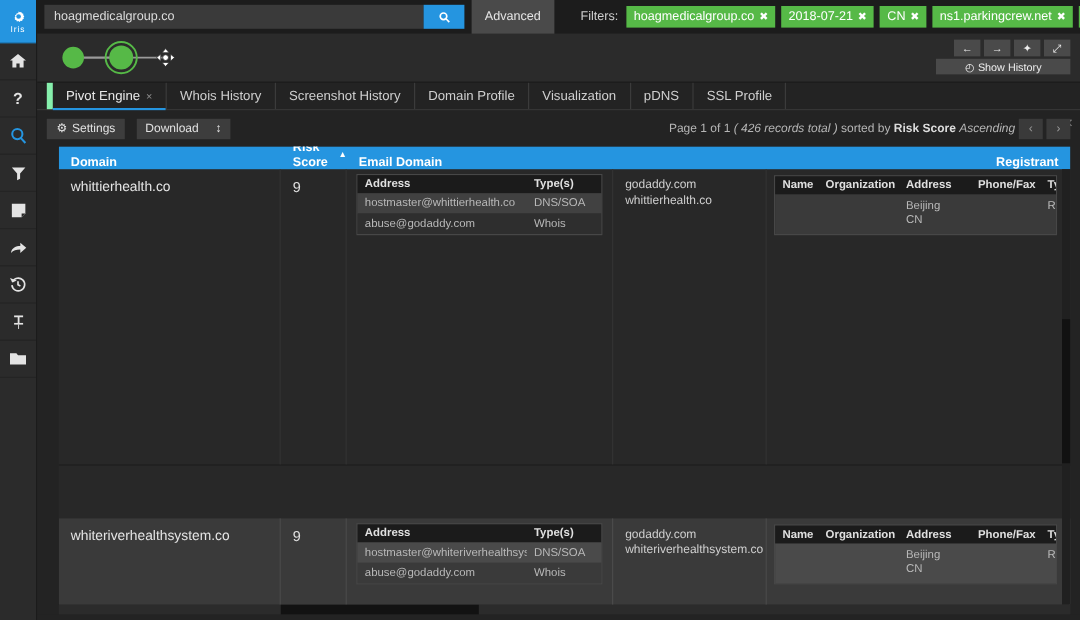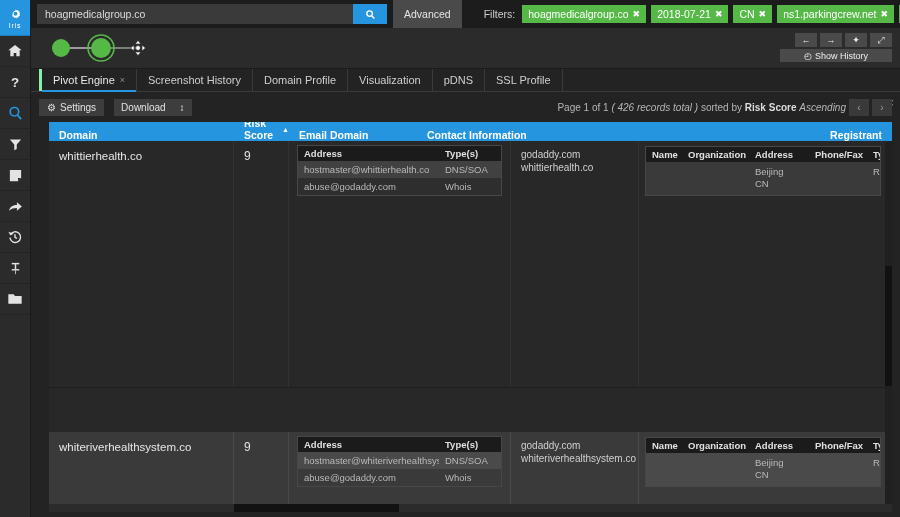--- a/index.html
+++ b/index.html
@@ -53,21 +53,21 @@
   .histbtn{position:absolute;right:8px;top:21px;width:112px;height:13px;background:#4a4a4a;
            color:#ededed;border:none;font-size:9px;display:flex;align-items:center;
            justify-content:center;gap:3px;cursor:pointer;
            font-family:"Liberation Sans",sans-serif;}
 
   
   .tabsrow{height:22px;background:#232323;display:flex;align-items:stretch;padding-left:8px;
            border-bottom:1px solid #3b3b3b;}
   .tab{display:flex;align-items:center;gap:5px;padding:0 11px;font-size:11px;color:#cfcfcf;
        border-right:1px solid #3b3b3b;cursor:pointer;position:relative;}
-  .tab:first-child{border-left:3px solid #86efac;}
+  .tab:first-child{border-left:5px solid #86efac;}
   .tab.active{color:#e8e8e8;}
   .tab.active:after{content:"";position:absolute;left:0;right:0;bottom:-1px;height:2px;
                     background:#2595e0;}
   .tab .tx{color:#8d8d8d;font-size:9px;}
 
   
   .panel{flex:1;position:relative;background:#232323;min-height:0;display:flex;
          flex-direction:column;}
   .panel-close{position:absolute;right:6px;top:4px;color:#9a9a9a;font-size:13px;
                line-height:13px;cursor:pointer;}
@@ -272,20 +272,23 @@
         <span>Show History</span>
       </button>
     </div>
 
     <div class="tabsrow">
       <div class="tab active">
         <span>Pivot Engine</span>
         <span class="tx">×</span>
       </div>
       <div class="tab">
+        <span>Whois History</span>
+        </div>
+      <div class="tab">
         <span>Screenshot History</span>
         </div>
       <div class="tab">
         <span>Domain Profile</span>
         </div>
       <div class="tab">
         <span>Visualization</span>
         </div>
       <div class="tab">
         <span>pDNS</span>
@@ -320,21 +323,20 @@
       </div>
 
       <div class="tablewrap">
         <div class="thead">
           <div class="th c-domain">Domain</div>
           <div class="th c-risk">
             <span>Risk Score</span>
             <span style="font-size:7px;">▲</span>
           </div>
           <div class="th c-edomain">Email Domain</div>
-          <div class="th c-contact">Contact Information</div>
           <div class="th c-registrant">Registrant</div>
         </div>
 
         <div class="trow" style="height:247px;">
           <div class="td c-domain">
             <span class="domain-txt">whittierhealth.co</span>
           </div>
           <div class="td c-risk" style="display:block;padding-top:8px;">
             <span class="risk-txt">9</span>
           </div>

